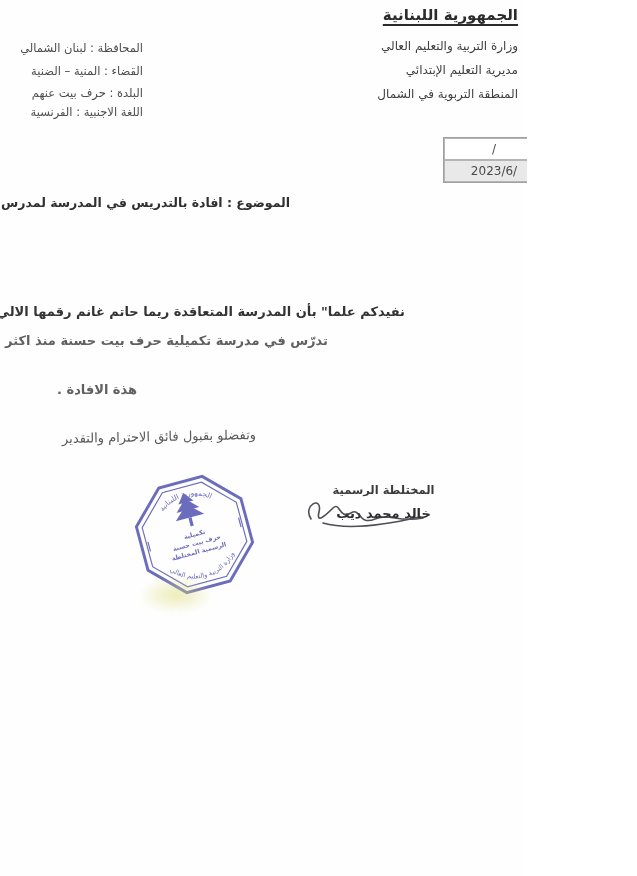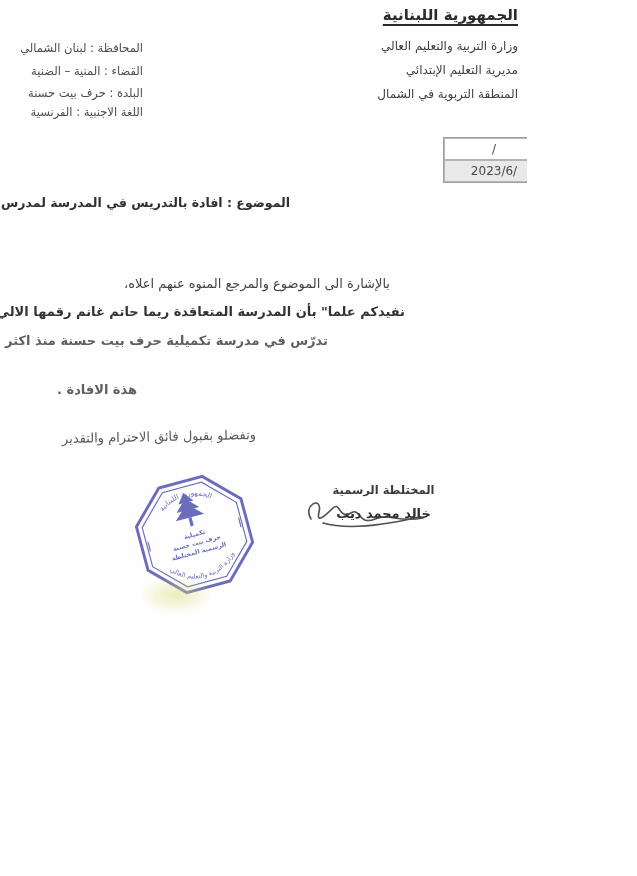--- a/index.html
+++ b/index.html
@@ -54,33 +54,32 @@
 
 <div class="page">
 
   <div class="abs rtl doc-title">الجمهورية اللبنانية</div>
   <div class="abs rtl ministry m0">وزارة التربية والتعليم العالي</div>
   <div class="abs rtl ministry m1">مديرية التعليم الإبتدائي</div>
   <div class="abs rtl ministry m2">المنطقة التربوية في الشمال</div>
 
   <div class="abs rtl region r0">المحافظة : لبنان الشمالي</div>
   <div class="abs rtl region r1">القضاء : المنية – الضنية</div>
-  <div class="abs rtl region r2">البلدة : حرف بيت حسنة</div>
+  <div class="abs rtl region r2">البلدة : حرف بيت عنهم</div>
   <div class="abs rtl region r3">اللغة الاجنبية : الفرنسية</div>
 
   <div class="ref-table">
     <div class="ref-cell ref-label">الصادر</div>
     <div class="ref-cell ref-value">/</div>
     <div class="ref-cell ref-label">التاريخ:</div>
     <div class="ref-cell ref-value shaded">2023/6/</div>
   </div>
 
   <div class="abs rtl subject-line">الموضوع : افادة بالتدريس في المدرسة لمدرس متعاقد.</div>
 
-  <div class="abs rtl body1">بالإشارة الى الموضوع والمرجع المنوه عنهم اعلاه،</div>
   <div class="abs rtl body2">نفيدكم علما" بأن المدرسة المتعاقدة ريما حاتم غانم رقمها الالي (87207)</div>
   <div class="abs rtl body3">تدرّس في مدرسة تكميلية حرف بيت حسنة منذ اكثر من ثلاث سنوات وبناء"ا علية اعطيت</div>
   <div class="abs rtl body4">هذة الافادة .</div>
   <div class="abs rtl closing">وتفضلو بقبول فائق الاحترام والتقدير</div>
 
   <div class="sig-block">
     <div class="sig-role">المختلطة الرسمية</div>
     <div class="sig-name">خالد محمد ديب</div>
   </div>
 

